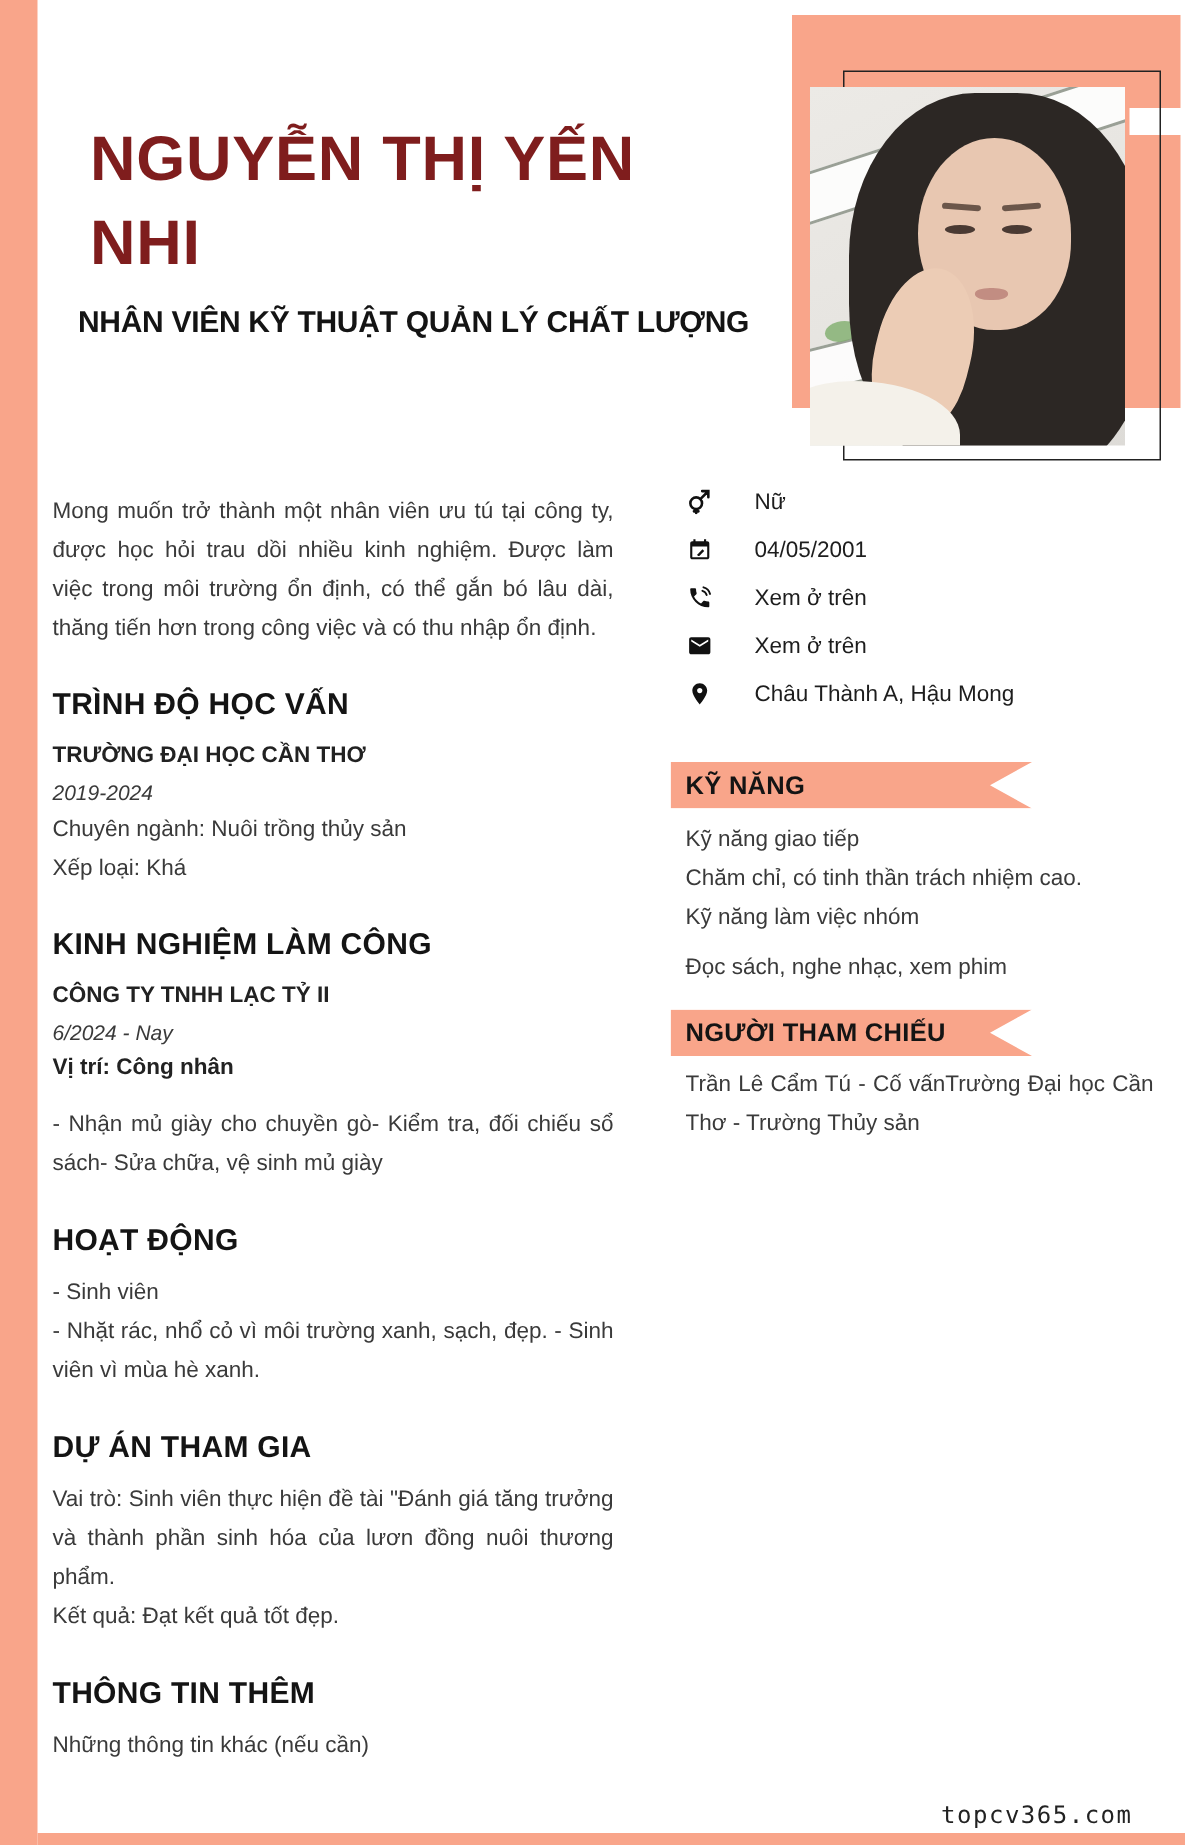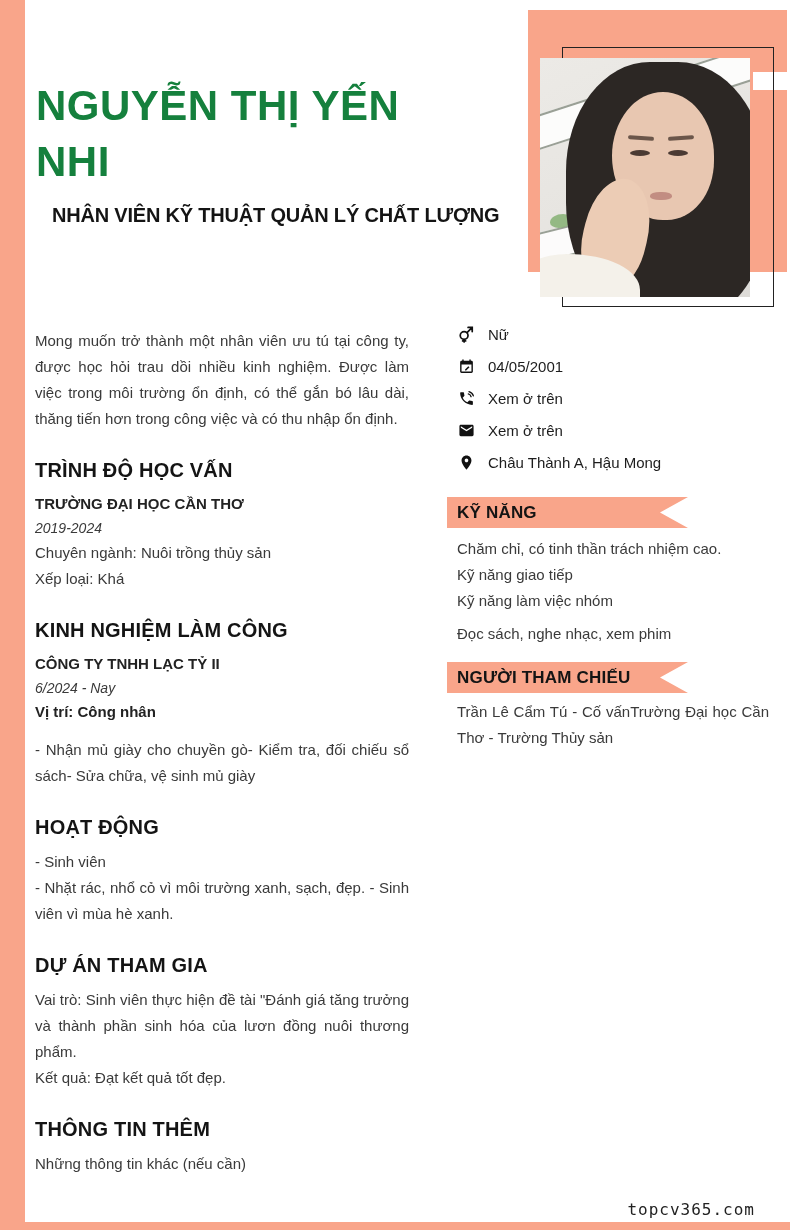--- a/index.html
+++ b/index.html
@@ -26,44 +26,44 @@
   .photo .b1{left:88px;top:78px;transform:rotate(4deg);}
   .photo .b2{left:128px;top:78px;transform:rotate(-4deg);}
   .photo .eye{position:absolute;width:20px;height:6px;background:#4a3a33;border-radius:50%;}
   .photo .e1{left:90px;top:92px;}
   .photo .e2{left:128px;top:92px;}
   .photo .lips{position:absolute;left:110px;top:134px;width:22px;height:8px;background:#c28d82;border-radius:45%;}
   .photo .hand{position:absolute;left:44px;top:120px;width:64px;height:110px;background:#ecccb5;border-radius:48% 52% 40% 45%;transform:rotate(14deg);}
   .photo .shirt{position:absolute;left:-20px;top:196px;width:120px;height:60px;background:#f4f1ea;border-radius:40% 60% 0 0;}
 
   
-  .name{position:absolute;left:36px;top:78px;width:440px;margin:0;font-size:42px;line-height:56px;
-        font-weight:bold;color:#15803d;letter-spacing:.5px;}
+  .name{position:absolute;left:60px;top:78px;width:440px;margin:0;font-size:42px;line-height:56px;
+        font-weight:bold;color:#7f1d1d;letter-spacing:.5px;}
   .job-title{position:absolute;left:52px;top:204px;width:480px;font-size:20px;font-weight:bold;
         color:#141414;letter-spacing:-.2px;}
 
   
   .col-left{position:absolute;left:35px;top:320px;width:374px;}
   .h2{font-size:20px;line-height:24px;font-weight:bold;color:#141414;margin:26px 0 0 0;letter-spacing:.2px;}
   .h2.first{margin-top:0;}
   .sub{margin-top:10px;font-weight:bold;font-size:15px;line-height:24px;color:#222;}
   .it{font-style:italic;font-size:14px;line-height:24px;color:#3a3a3a;}
   .ln{font-size:15px;line-height:26px;color:#3a3a3a;}
   .para{font-size:15px;line-height:26px;color:#3a3a3a;text-align:justify;margin-top:8px;}
   .mt10{margin-top:10px;}
 
   
   .col-right{position:absolute;left:447px;top:318px;width:343px;}
-  .c-row{display:flex;align-items:center;height:32px;gap:13px;font-size:15px;color:#1d1d1d;padding-left:10px;}
+  .c-row{display:flex;align-items:center;height:32px;gap:28px;font-size:15px;color:#1d1d1d;padding-left:10px;}
   .c-icon{width:18px;height:18px;flex:0 0 18px;display:flex;align-items:center;justify-content:center;}
   .c-icon svg{display:block;}
   .ribbon{width:241px;height:31px;background:#F9A58A;color:#141414;font-size:17px;font-weight:bold;
           line-height:31px;padding-left:10px;box-sizing:border-box;letter-spacing:.2px;
           clip-path:polygon(0 0,100% 0,calc(100% - 28px) 50%,100% 100%,0 100%);}
-  .rb-skills{margin-top:19px;}
+  .rb-skills{margin-top:30px;}
   .rb-hobbies{margin-top:14px;}
   .rb-refs{margin-top:15px;}
   .r-list{margin-top:8px;padding-left:10px;}
   .r-list .ln{line-height:26px;}
   .hobby{margin-top:7px;padding-left:10px;}
   .refs{margin-top:6px;margin-left:10px;width:312px;font-size:15px;line-height:26px;text-align:justify;color:#3a3a3a;}
 
   
   .watermark{position:absolute;right:35px;top:1200px;font-family:"DejaVu Sans Mono",monospace;
              font-size:16px;color:#222;letter-spacing:1px;}
@@ -169,22 +169,22 @@
           <svg width="17" height="17" viewBox="0 0 24 24" fill="#111">
             <path d="M12 2C8.13 2 5 5.13 5 9c0 5.25 7 13 7 13s7-7.75 7-13c0-3.87-3.13-7-7-7zm0 9.5c-1.38 0-2.5-1.12-2.5-2.5s1.12-2.5 2.5-2.5 2.5 1.12 2.5 2.5-1.12 2.5-2.5 2.5z"></path>
           </svg>
         </span>
         <span>Châu Thành A, Hậu Mong</span>
       </div>
     </div>
 
     <div class="ribbon rb-skills">KỸ NĂNG</div>
     <div class="r-list">
+      <div class="ln">Kỹ năng giao tiếp</div>
       <div class="ln">Chăm chỉ, có tinh thần trách nhiệm cao.</div>
-      <div class="ln">Kỹ năng giao tiếp</div>
       <div class="ln">Kỹ năng làm việc nhóm</div>
     </div>
 
     <div class="ln hobby">Đọc sách, nghe nhạc, xem phim</div>
 
     <div class="ribbon rb-refs">NGƯỜI THAM CHIẾU</div>
     <div class="refs">Trần Lê Cẩm Tú - Cố vấnTrường Đại học Cần Thơ - Trường Thủy sản</div>
   </div>
 
   <div class="watermark">topcv365.com</div>

